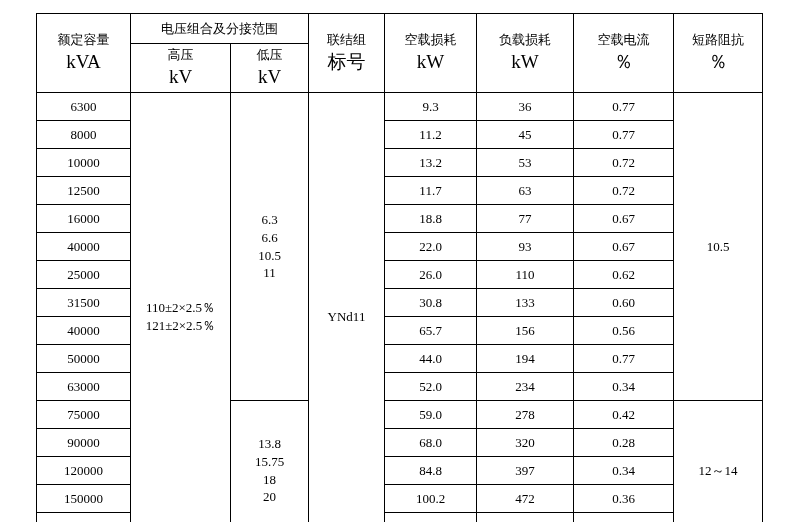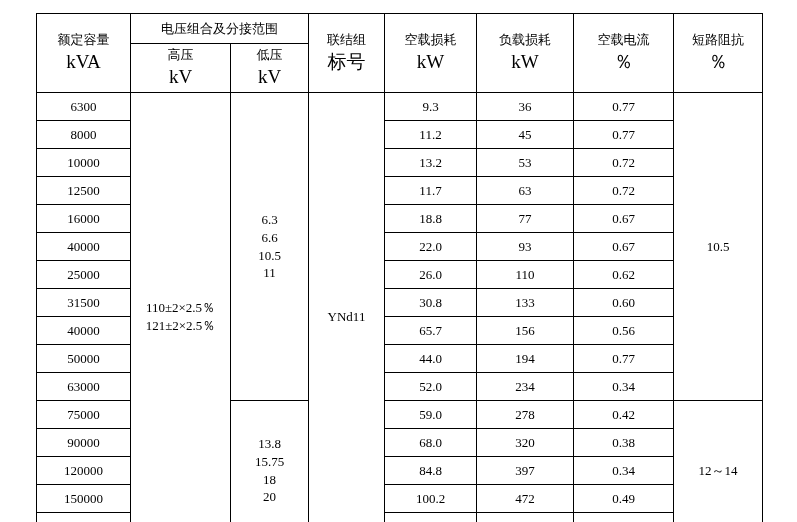--- a/index.html
+++ b/index.html
@@ -213,33 +213,33 @@
         </td>
         <td>59.0</td>
         <td>278</td>
         <td>0.42</td>
         <td rowspan="5">12～14</td>
       </tr>
       <tr class="data-row">
         <td>90000</td>
         <td>68.0</td>
         <td>320</td>
-        <td>0.38</td>
+        <td>0.28</td>
       </tr>
       <tr class="data-row">
         <td>120000</td>
         <td>84.8</td>
         <td>397</td>
         <td>0.34</td>
       </tr>
       <tr class="data-row">
         <td>150000</td>
         <td>100.2</td>
         <td>472</td>
-        <td>0.49</td>
+        <td>0.36</td>
       </tr>
       <tr class="data-row">
         <td>180000</td>
         <td>112.5</td>
         <td>532</td>
         <td>0.25</td>
       </tr>
     </tbody>
   </table>
 </div>

